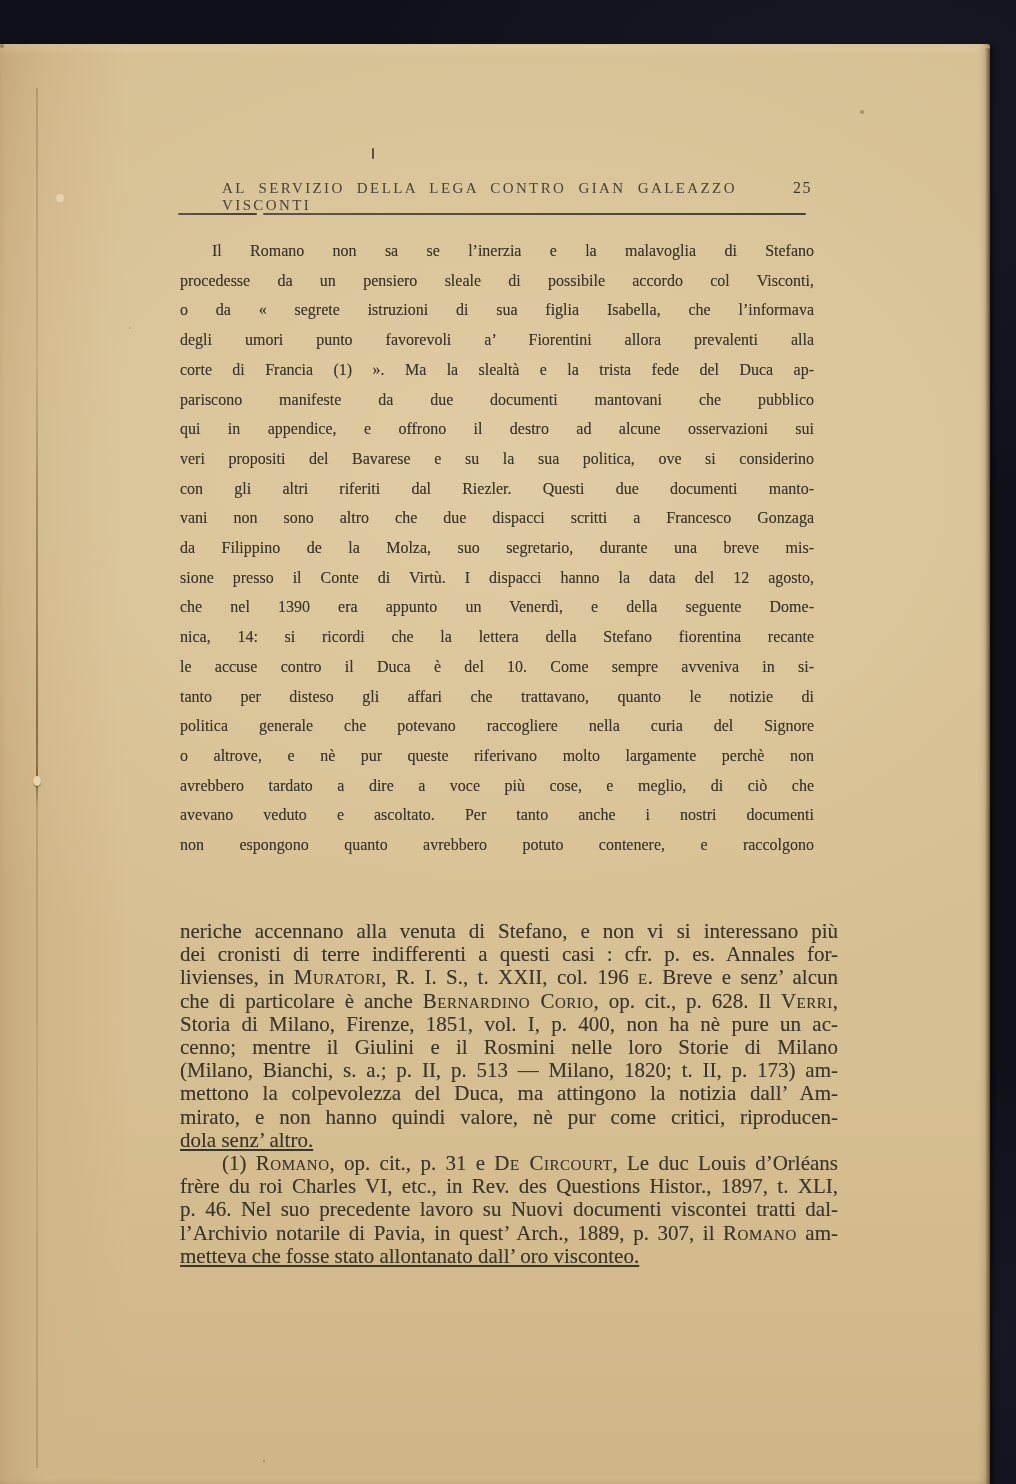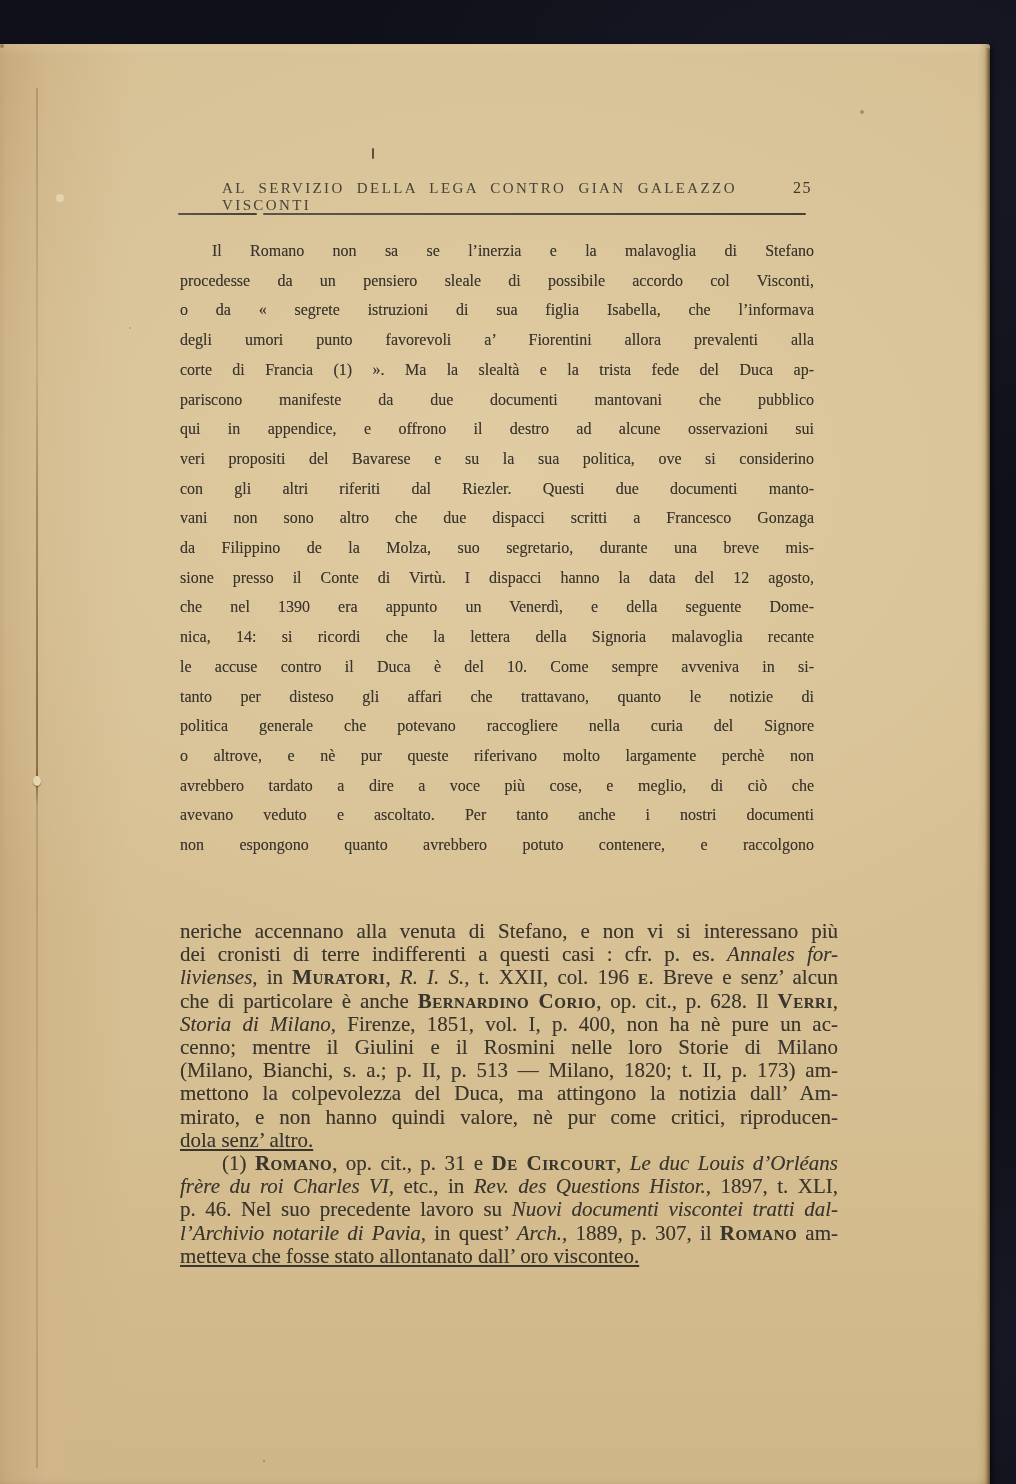--- a/index.html
+++ b/index.html
@@ -72,22 +72,22 @@
   
   .main-text{position:absolute;left:180px;top:192px;width:634px;
     font-size:16px;line-height:29.7px;color:#39342c;
     text-shadow:0 0 .5px rgba(57,52,44,.45);}
   .footnotes{position:absolute;left:180px;top:876px;width:658px;
     font-size:21px;line-height:23.2px;color:#3a352d;
     text-shadow:0 0 .4px rgba(58,53,45,.4);}
   .tline{text-align:justify;text-align-last:justify;white-space:normal;}
   .tline.nj{text-align-last:left;text-decoration:underline;}
   .tline.ind{text-indent:2em;}
-  .it{font-style:italic;}
-  .sc{font-variant:small-caps;letter-spacing:.5px;font-weight:bold;}
+  .it{}
+  .sc{font-variant:small-caps;letter-spacing:.5px;}
 </style>
 </head>
 <body>
 
 <div class="stage">
   <div class="page">
     <div class="crease"></div>
     <div class="specks"></div>
     <div class="inkmark"></div>
 
@@ -108,21 +108,21 @@
         <div class="tline"><span>degli umori punto favorevoli a’ Fiorentini allora prevalenti alla</span></div>
         <div class="tline"><span>corte di Francia (1) ». Ma la slealtà e la trista fede del Duca ap-</span></div>
         <div class="tline"><span>pariscono manifeste da due documenti mantovani che pubblico</span></div>
         <div class="tline"><span>qui in appendice, e offrono il destro ad alcune osservazioni sui</span></div>
         <div class="tline"><span>veri propositi del Bavarese e su la sua politica, ove si considerino</span></div>
         <div class="tline"><span>con gli altri riferiti dal Riezler. Questi due documenti manto-</span></div>
         <div class="tline"><span>vani non sono altro che due dispacci scritti a Francesco Gonzaga</span></div>
         <div class="tline"><span>da Filippino de la Molza, suo segretario, durante una breve mis-</span></div>
         <div class="tline"><span>sione presso il Conte di Virtù. I dispacci hanno la data del 12 agosto,</span></div>
         <div class="tline"><span>che nel 1390 era appunto un Venerdì, e della seguente Dome-</span></div>
-        <div class="tline"><span>nica, 14: si ricordi che la lettera della Signoria malavoglia recante</span></div>
+        <div class="tline"><span>nica, 14: si ricordi che la lettera della Stefano fiorentina recante</span></div>
         <div class="tline"><span>le accuse contro il Duca è del 10. Come sempre avveniva in si-</span></div>
         <div class="tline"><span>tanto per disteso gli affari che trattavano, quanto le notizie di</span></div>
         <div class="tline"><span>politica generale che potevano raccogliere nella curia del Signore</span></div>
         <div class="tline"><span>o altrove, e nè pur queste riferivano molto largamente perchè non</span></div>
         <div class="tline"><span>avrebbero tardato a dire a voce più cose, e meglio, di ciò che</span></div>
         <div class="tline"><span>avevano veduto e ascoltato. Per tanto anche i nostri documenti</span></div>
         <div class="tline"><span>non espongono quanto avrebbero potuto contenere, e raccolgono</span></div>
       </div>
 
     <div class="footnotes">

